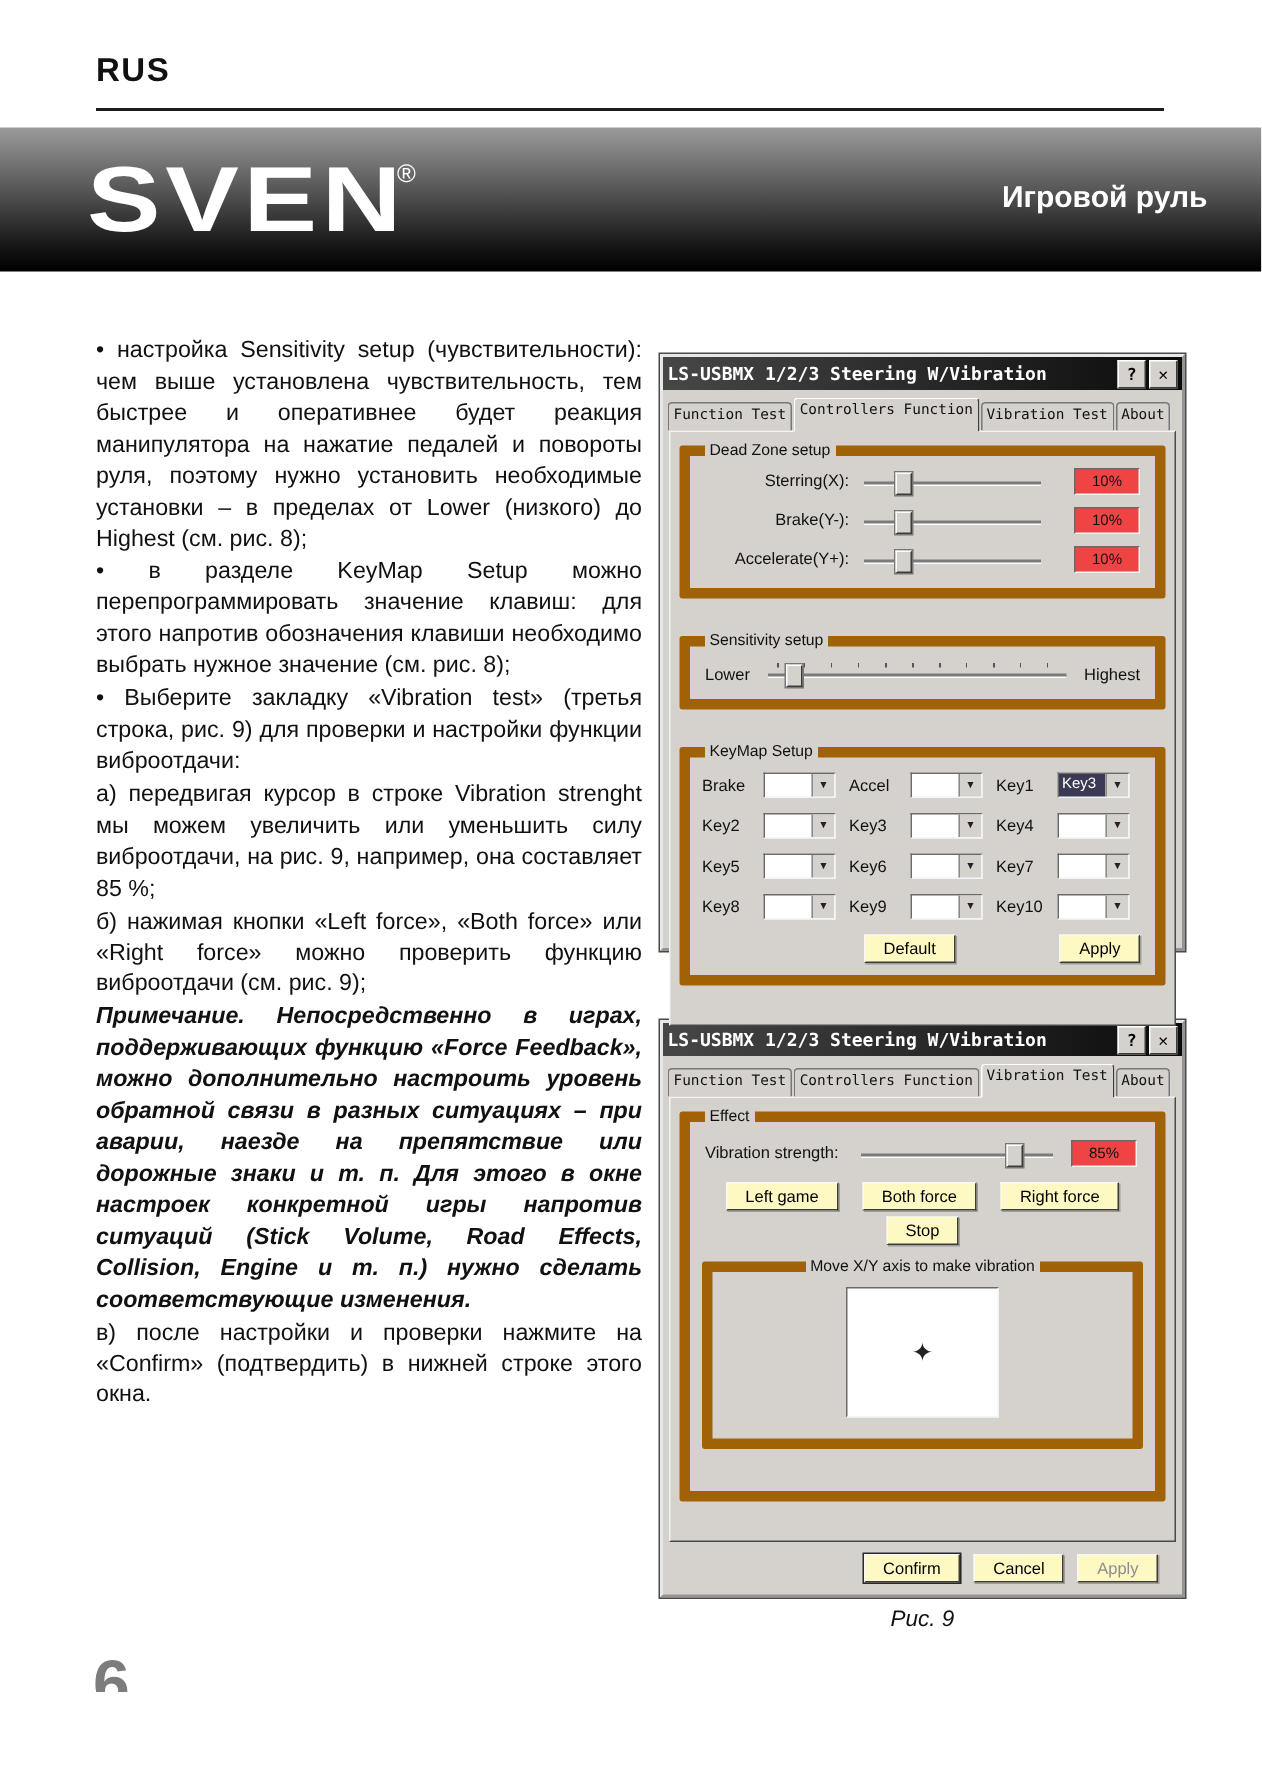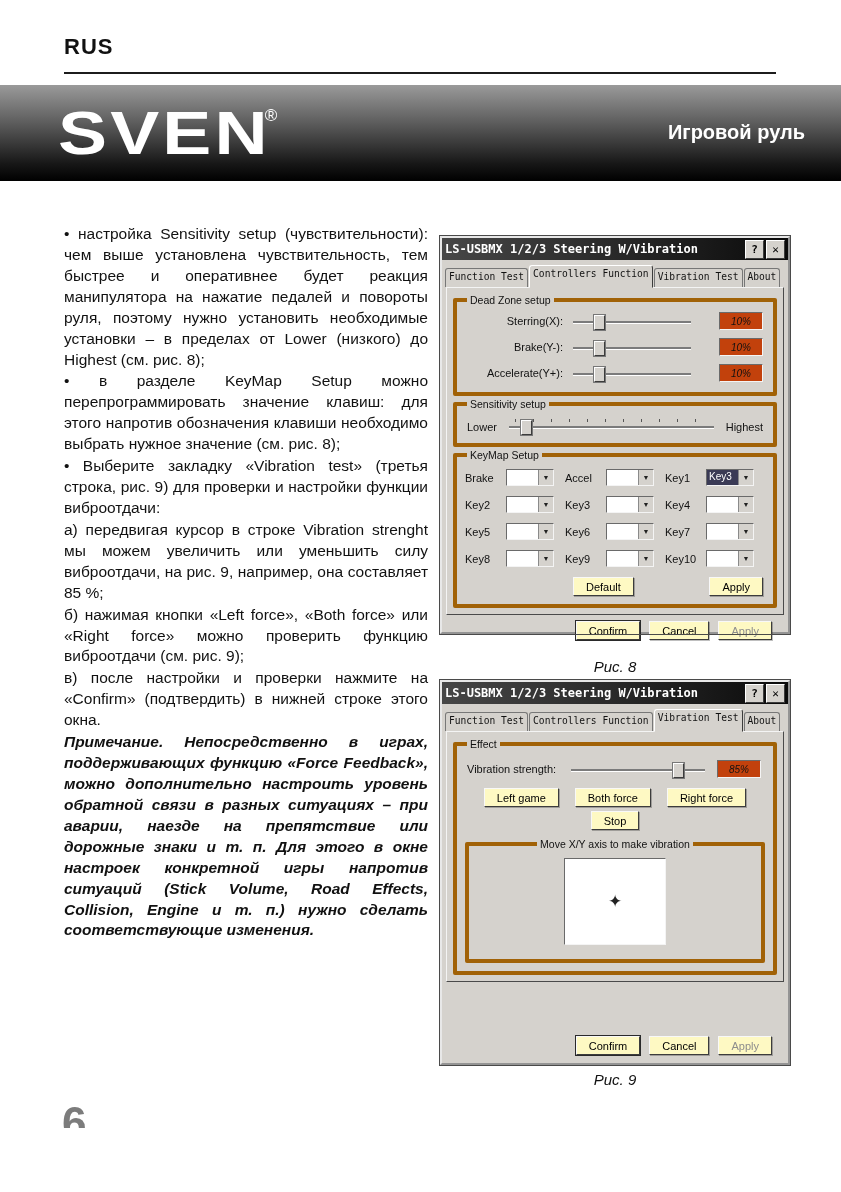--- a/index.html
+++ b/index.html
@@ -36,37 +36,37 @@
           border:1px solid;border-color:#fff #3c3c3c #3c3c3c #fff;
           font-size:11px;font-weight:bold;display:flex;align-items:center;justify-content:center;}
   .tabs{display:flex;align-items:flex-end;padding:4px 3px 0;position:relative;z-index:2;}
   .tab{font-family:"DejaVu Sans Mono",monospace;font-size:9.6px;padding:2px 3px;height:14px;
        line-height:12px;background:#d5d2cd;border:1px solid #777;border-bottom:none;
        border-top-left-radius:3px;border-top-right-radius:3px;margin-right:1px;white-space:nowrap;}
   .tab.active{height:17px;position:relative;top:1px;z-index:3;
               border-color:#fff #3c3c3c #d5d2cd #fff;border-bottom:1px solid #d5d2cd;}
   .tab-page{margin:0 4px;border:1px solid;border-color:#f4f4f4 #4a4a4a #4a4a4a #f4f4f4;
             background:#d5d2cd;padding:6px 6px 4px;position:relative;z-index:1;}
-  fieldset.grp{border:4px solid #a16207;border-radius:2px;margin:0 0 2px;padding:2px 8px 6px;}
+  fieldset.grp{border:7px solid #a16207;border-radius:2px;margin:0 0 22px;padding:2px 8px 6px;}
   fieldset.grp legend{font-size:10.5px;padding:0 3px;margin-left:2px;}
   fieldset.inner legend{margin:0 auto;text-align:right;}
 
   .dz-row{display:flex;align-items:center;height:26px;}
   .dz-label{width:98px;text-align:right;padding-right:10px;font-size:11px;}
   .slider{position:relative;height:17px;}
   .s-dz{width:118px;}
   .slider .track{position:absolute;left:0;right:0;top:8px;height:2px;background:#7b7b7b;
                  border-bottom:1px solid #fff;}
   .slider .ticks{position:absolute;left:6px;right:6px;top:1px;height:3px;
                  background:repeating-linear-gradient(to right,#555 0 1px,transparent 1px 18px);}
   .slider .thumb{position:absolute;top:2px;width:9px;height:13px;background:#d5d2cd;
                  border:1px solid;border-color:#fff #3c3c3c #3c3c3c #fff;box-shadow:0 0 0 1px #777;}
-  .val-box{margin-left:auto;margin-right:2px;width:42px;height:16px;background:#c2410c;
+  .val-box{margin-left:auto;margin-right:2px;width:42px;height:16px;background:#ef4444;
            border:1px solid;border-color:#6a6a6a #f4f4f4 #f4f4f4 #6a6a6a;
-           font-size:10px;display:flex;align-items:center;justify-content:center;font-style:italic;}
+           font-size:10px;display:flex;align-items:center;justify-content:center;}
   .sens-row{display:flex;align-items:center;padding:6px 2px 2px;}
   .sens-label{font-size:11px;white-space:nowrap;}
   .s-sens{flex:1;margin:0 12px;}
 
   .km-grid{display:grid;grid-template-columns:repeat(3,1fr);row-gap:10px;padding:6px 0 0;}
   .km-cell{display:flex;align-items:center;gap:7px;font-size:11px;}
   .km-label{width:34px;}
   .combo{display:flex;width:48px;height:17px;background:#fff;box-sizing:border-box;
          border:1px solid;border-color:#6a6a6a #f4f4f4 #f4f4f4 #6a6a6a;}
   .cfield{flex:1;font-size:10px;padding:1px 2px;overflow:hidden;white-space:nowrap;}
@@ -118,22 +118,22 @@
     </div>
     <div class="product">Игровой руль</div>
   </div>
 
   <div class="col-text">
     <p class="para">• настройка Sensitivity setup (чувствительности): чем выше установлена чувствительность, тем быстрее и оперативнее будет реакция манипулятора на нажатие педалей и повороты руля, поэтому нужно установить необходимые установки – в пределах от Lower (низкого) до Highest (см. рис. 8);</p>
     <p class="para">• в разделе KeyMap Setup можно перепрограммировать значение клавиш: для этого напротив обозначения клавиши необходимо выбрать нужное значение (см. рис. 8);</p>
     <p class="para">• Выберите закладку «Vibration test» (третья строка, рис. 9) для проверки и настройки функции виброотдачи:</p>
     <p class="para">а) передвигая курсор в строке Vibration strenght мы можем увеличить или уменьшить силу виброотдачи, на рис. 9, например, она составляет 85 %;</p>
     <p class="para">б) нажимая кнопки «Left force», «Both force» или «Right force» можно проверить функцию виброотдачи (см. рис. 9);</p>
+    <p class="para note">Примечание. Непосредственно в играх, поддерживающих функцию «Force Feedback», можно дополнительно настроить уровень обратной связи в разных ситуациях – при аварии, наезде на препятствие или дорожные знаки и т. п. Для этого в окне настроек конкретной игры напротив ситуаций (Stick Volume, Road Effects, Collision, Engine и т. п.) нужно сделать соответствующие изменения.</p>
     <p class="para">в) после настройки и проверки нажмите на «Confirm» (подтвердить) в нижней строке этого окна.</p>
-    <p class="para note">Примечание. Непосредственно в играх, поддерживающих функцию «Force Feedback», можно дополнительно настроить уровень обратной связи в разных ситуациях – при аварии, наезде на препятствие или дорожные знаки и т. п. Для этого в окне настроек конкретной игры напротив ситуаций (Stick Volume, Road Effects, Collision, Engine и т. п.) нужно сделать соответствующие изменения.</p>
   </div>
 
   <div class="dlg dlg8">
     <div class="titlebar">
       <span class="title">LS-USBMX 1/2/3 Steering W/Vibration</span>
       <span class="tb-btn">?</span>
       <span class="tb-btn">✕</span>
     </div>
     <div class="tabs">
       <span class="tab">Function Test</span>

